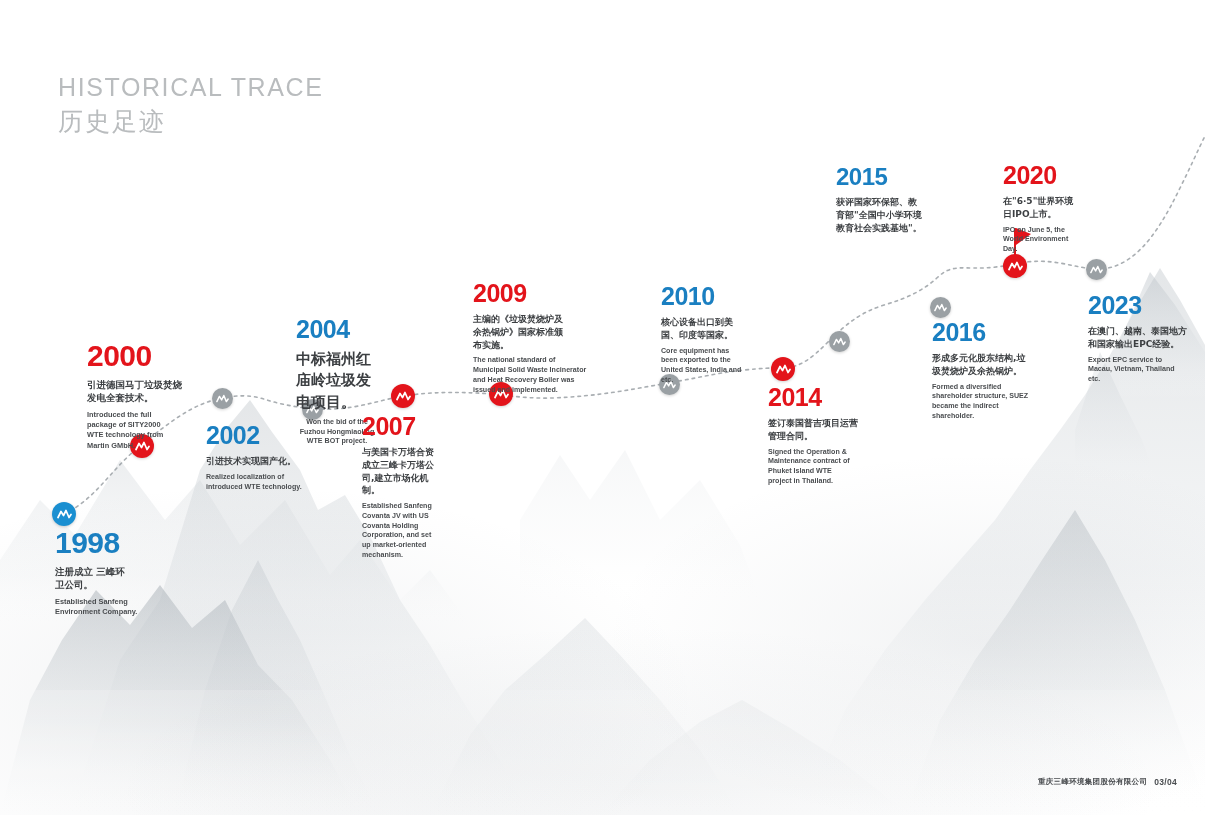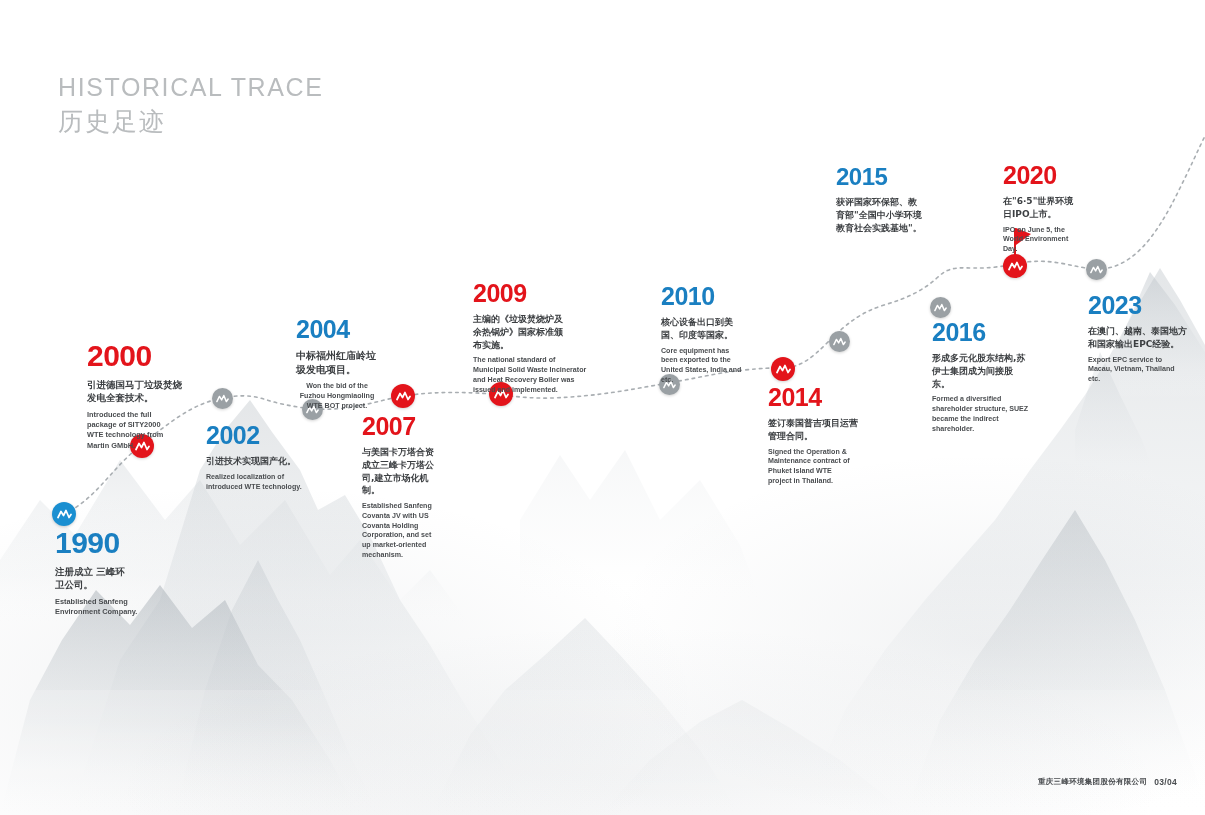--- a/index.html
+++ b/index.html
@@ -230,40 +230,40 @@
     </svg>
   </div>
 
   <div class="marker gray" style="left:1086px;top:259px;width:21px;height:21px;">
     <svg width="13" height="10" viewBox="0 0 30 22">
       <path d="M2 17 L8 5 L13 13 L18 3 L24 17 L28 11" fill="none" stroke="#ffffff" stroke-width="3.4" stroke-linecap="round" stroke-linejoin="round"></path>
     </svg>
   </div>
 
   <div class="event" style="left:55px;top:528px;width:110px;">
-    <div class="year blue" style="font-size:30px;">1990</div>
+    <div class="year blue" style="font-size:30px;">1998</div>
     <div class="zh-text" style="font-size:9.5px;width:78px;">注册成立 三峰环卫公司。</div>
     <div class="en-text" style="font-size:7.4px;width:100px;">Established Sanfeng Environment Company.</div>
   </div>
 
   <div class="event" style="left:87px;top:341px;width:120px;">
     <div class="year red" style="font-size:30px;">2000</div>
     <div class="zh-text" style="font-size:9.5px;width:95px;">引进德国马丁垃圾焚烧发电全套技术。</div>
     <div class="en-text" style="font-size:7.4px;width:78px;">Introduced the full package of SITY2000 WTE technology from Martin GMbH.</div>
   </div>
 
   <div class="event" style="left:206px;top:423px;width:130px;">
     <div class="year blue" style="font-size:25px;">2002</div>
     <div class="zh-text" style="font-size:9px;width:120px;">引进技术实现国产化。</div>
     <div class="en-text" style="font-size:7.1px;width:104px;">Realized localization of introduced WTE technology.</div>
   </div>
 
   <div class="event" style="left:296px;top:317px;width:110px;">
     <div class="year blue" style="font-size:25px;">2004</div>
-    <div class="zh-text" style="font-size:10px;width:84px;">中标福州红庙岭垃圾发电项目。</div>
+    <div class="zh-text" style="font-size:15px;width:84px;">中标福州红庙岭垃圾发电项目。</div>
     <div class="en-text" style="font-size:7.1px;width:82px;text-align:center;">Won the bid of the Fuzhou Hongmiaoling WTE BOT project.</div>
   </div>
 
   <div class="event" style="left:362px;top:414px;width:110px;">
     <div class="year red" style="font-size:25px;">2007</div>
     <div class="zh-text" style="font-size:9px;width:80px;">与美国卡万塔合资成立三峰卡万塔公司,建立市场化机制。</div>
     <div class="en-text" style="font-size:7.1px;width:72px;">Established Sanfeng Covanta JV with US Covanta Holding Corporation, and set up market-oriented mechanism.</div>
   </div>
 
   <div class="event" style="left:473px;top:281px;width:125px;">
@@ -284,21 +284,21 @@
     <div class="en-text" style="font-size:7.1px;width:84px;">Signed the Operation &amp; Maintenance contract of Phuket Island WTE project in Thailand.</div>
   </div>
 
   <div class="event" style="left:836px;top:165px;width:100px;">
     <div class="year blue" style="font-size:24px;">2015</div>
     <div class="zh-text" style="font-size:9px;width:86px;">获评国家环保部、教育部"全国中小学环境教育社会实践基地"。</div>
   </div>
 
   <div class="event" style="left:932px;top:320px;width:115px;">
     <div class="year blue" style="font-size:25px;">2016</div>
-    <div class="zh-text" style="font-size:9px;width:94px;">形成多元化股东结构,苏伊士集团成为间接股东。</div>
+    <div class="zh-text" style="font-size:9px;width:94px;">形成多元化股东结构,垃圾焚烧炉及余热锅炉。</div>
     <div class="en-text" style="font-size:7.1px;width:104px;">Formed a diversified shareholder structure, SUEZ became the indirect shareholder.</div>
   </div>
 
   <div class="event" style="left:1003px;top:163px;width:110px;">
     <div class="year red" style="font-size:25px;">2020</div>
     <div class="zh-text" style="font-size:9px;width:78px;">在"6·5"世界环境日IPO上市。</div>
     <div class="en-text" style="font-size:7.1px;width:80px;">IPO on June 5, the World Environment Day.</div>
   </div>
 
   <div class="event" style="left:1088px;top:293px;width:117px;">

